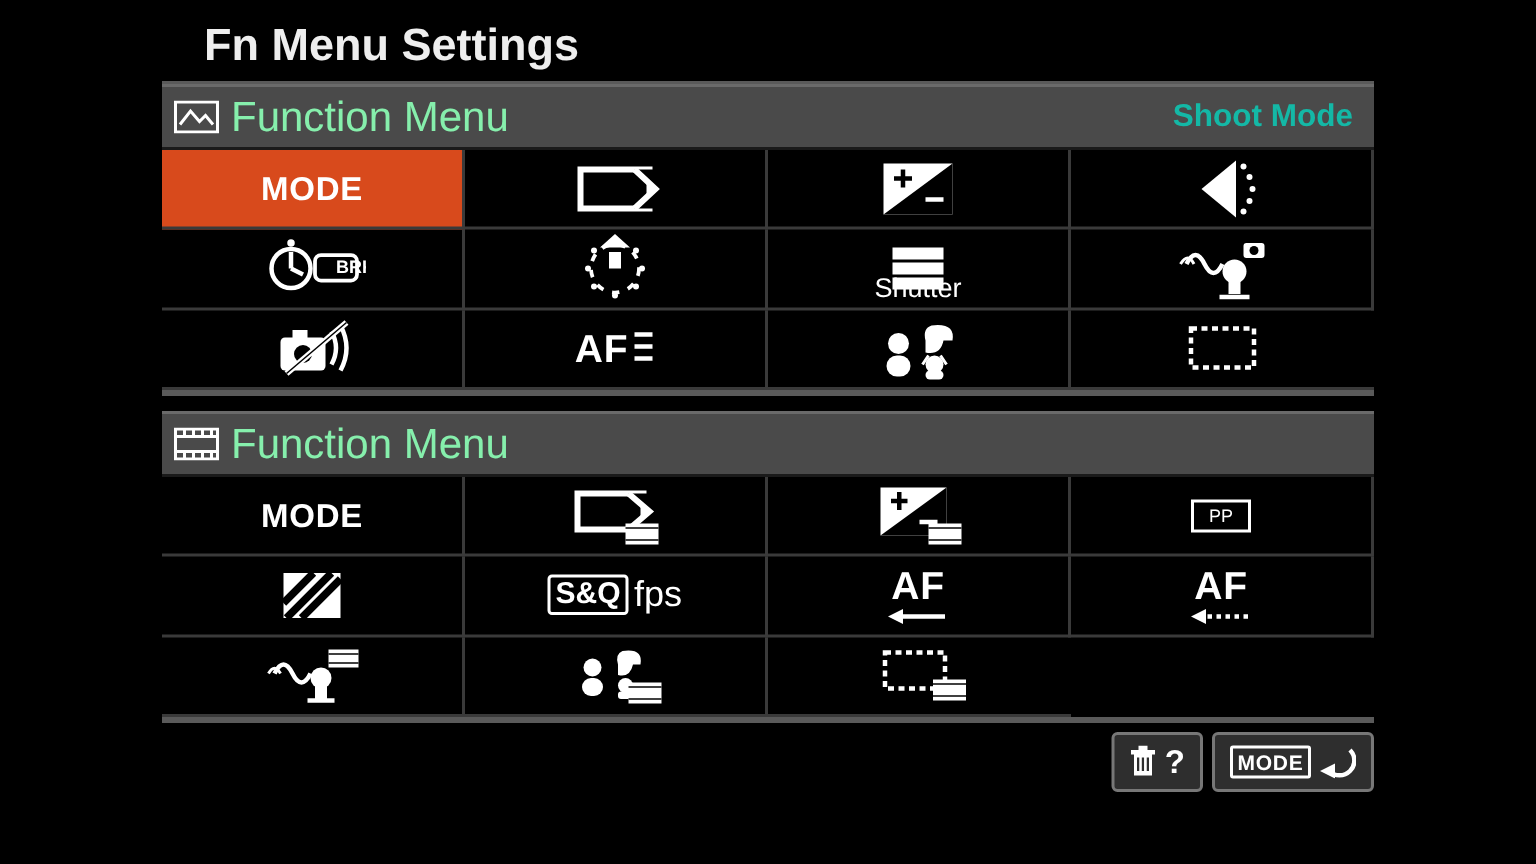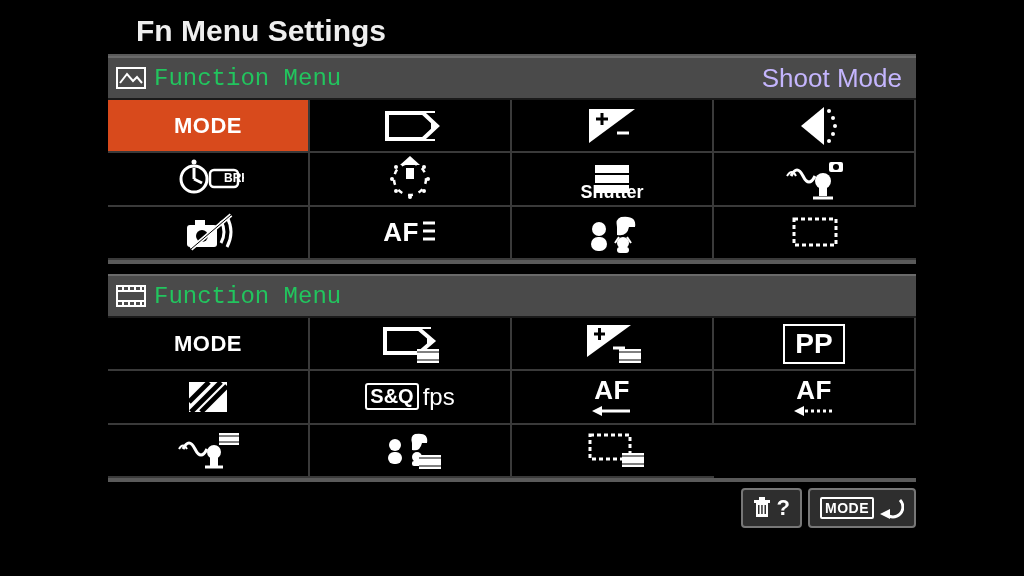--- a/index.html
+++ b/index.html
@@ -32,30 +32,29 @@
     border-top: 2px solid #6a6a6a;
     border-bottom: 2px solid #1a1a1a;
   }
   .section-bar.second { margin-top: 10px; }
   .section-icon {
     width: 34px; height: 26px;
     display: flex; align-items: center; justify-content: center;
     margin-right: 6px;
   }
   .section-title {
-    font-size: 24px;
-    color: #22c55e;
+    font-size: 28px;
+    color: #86efac;
     flex: 0 0 auto;
-    font-family: Liberation Mono, monospace;
   }
   .section-right {
     margin-left: auto;
-    font-size: 26px;
-    color: #c4b5fd;
-    font-weight: 400;
+    font-size: 21px;
+    color: #14b8a6;
+    font-weight: 700;
   }
   .grid {
     display: grid;
     grid-template-columns: repeat(4, 1fr);
     height: 160px;
     background: #000;
   }
   .cell {
     border-right: 2px solid #3a3a3a;
     border-bottom: 2px solid #3a3a3a;
@@ -72,21 +71,21 @@
   }
   .celltext {
     font-size: 22px;
     font-weight: 700;
     letter-spacing: 0.5px;
   }
   .celllabel {
     position: absolute;
     bottom: 2px;
     font-size: 18px;
-    font-weight: 700;
+    font-weight: 400;
   }
   .thinrule { height: 4px; background: #5a5a5a; }
   .footer {
     display: flex;
     justify-content: flex-end;
     align-items: center;
     gap: 6px;
     padding: 6px 0 0 0;
   }
   .fbtn {
@@ -312,21 +311,21 @@
             <line x1="17" y1="15" x2="28" y2="15" stroke="#000" stroke-width="3"></line>
             <line x1="22.5" y1="9" x2="22.5" y2="21" stroke="#000" stroke-width="3"></line>
             <line x1="36" y1="29" x2="48" y2="29" stroke="#fff" stroke-width="3"></line>
             <rect x="42" y="30" width="22" height="14" fill="#fff"></rect>
             <line x1="42" y1="33" x2="64" y2="33" stroke="#000"></line>
             <line x1="42" y1="41" x2="64" y2="41" stroke="#000"></line>
           </svg>
         </span>
       </div>
       <div class="cell">
-        <span style="border:2.5px solid #fff;padding:2px 10px;font-size:28px;font-weight:700">PP</span>
+        <span style="border:2.5px solid #fff;padding:2px 10px;font-size:12px;font-weight:400">PP</span>
       </div>
       <div class="cell">
         <span>
           <svg width="70" height="50" viewBox="0 0 70 50">
             <rect x="16" y="10" width="38" height="30" fill="#fff"></rect>
             <line x1="18" y1="40" x2="48" y2="10" stroke="#000" stroke-width="5"></line>
             <line x1="28" y1="40" x2="54" y2="14" stroke="#000" stroke-width="5"></line>
             <line x1="16" y1="30" x2="36" y2="10" stroke="#000" stroke-width="5"></line>
           </svg>
         </span>

